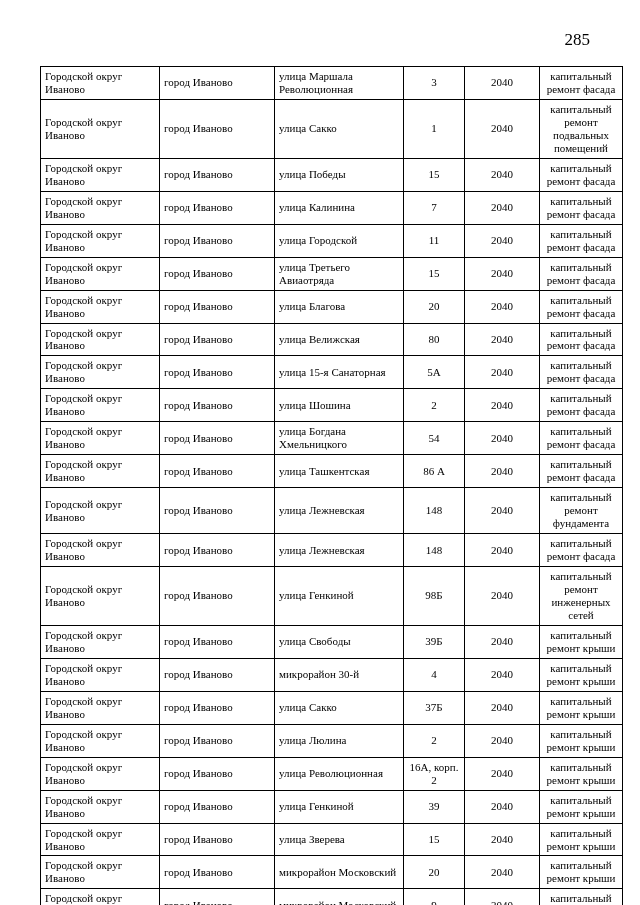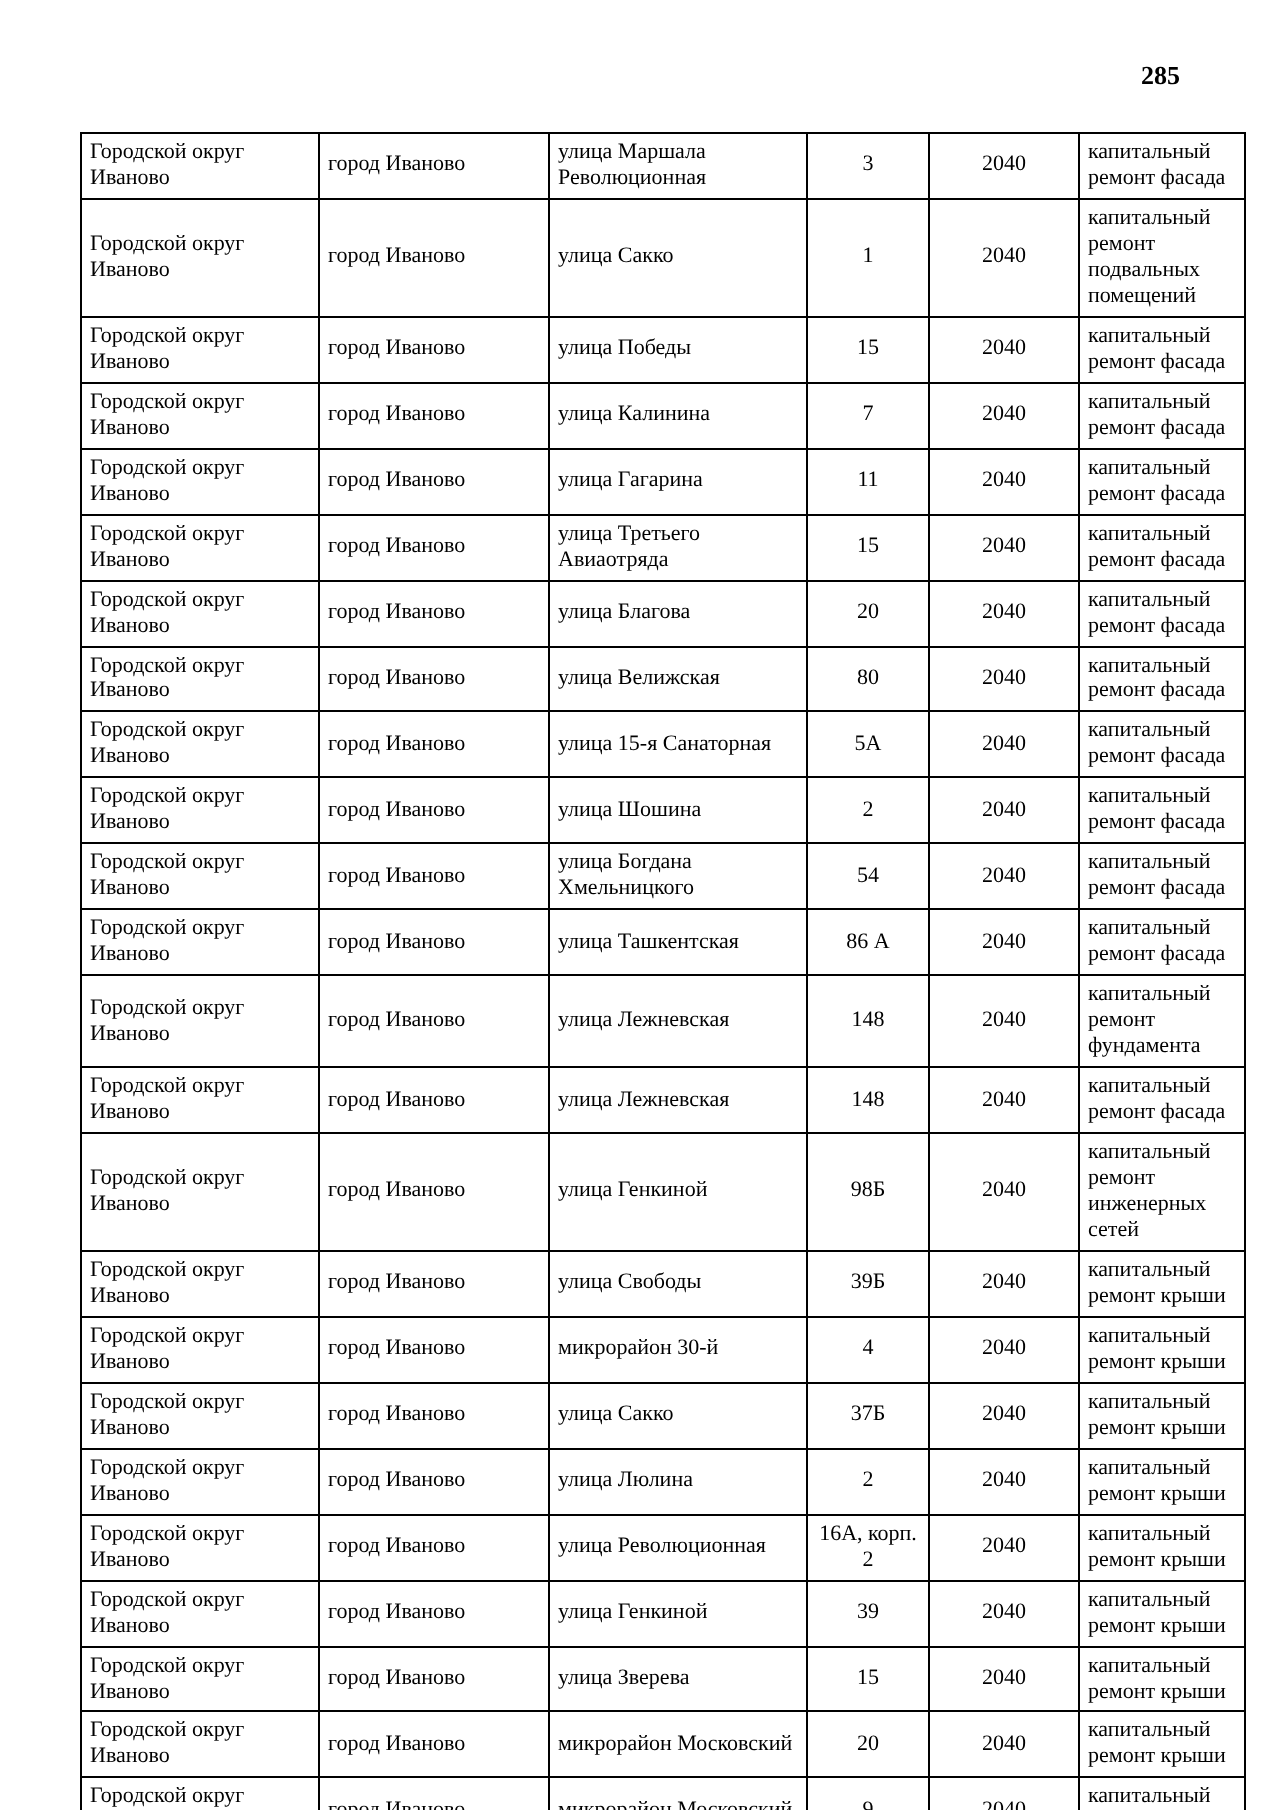--- a/index.html
+++ b/index.html
@@ -13,22 +13,21 @@
     height: 905px;
     background: #ffffff;
     font-family: "Liberation Serif", serif;
     color: #000000;
     overflow: hidden;
   }
   .page-number {
     position: absolute;
     top: 30px;
     right: 50px;
-    font-size: 13px;
-    font-weight: bold;
+    font-size: 17px;
   }
   table.doc-table {
     position: absolute;
     top: 66px;
     left: 40px;
     width: 560px;
     border-collapse: collapse;
     table-layout: fixed;
     font-size: 11px;
     line-height: 1.18;
@@ -38,21 +37,21 @@
     border: 1px solid #000000;
     padding: 3px 4px;
     vertical-align: middle;
     word-wrap: break-word;
   }
   td.col-district { width: 110px; text-align: left; }
   td.col-city     { width: 106px; text-align: left; }
   td.col-street   { width: 120px; text-align: left; }
   td.col-house    { width: 52px;  text-align: center; }
   td.col-year     { width: 66px;  text-align: center; }
-  td.col-repair   { width: 74px;  text-align: left; }
+  td.col-repair   { width: 74px;  text-align: center; }
 </style>
 </head>
 <body>
 
 <div class="page">
   <div class="page-number">285</div>
 
   <table class="doc-table">
     <tbody>
   <tr>
@@ -87,21 +86,21 @@
     <td class="col-city">город Иваново</td>
     <td class="col-street">улица Калинина</td>
     <td class="col-house">7</td>
     <td class="col-year">2040</td>
     <td class="col-repair">капитальный ремонт фасада</td>
   </tr>
 
   <tr>
     <td class="col-district">Городской округ Иваново</td>
     <td class="col-city">город Иваново</td>
-    <td class="col-street">улица Гагарина</td>
+    <td class="col-street">улица Городской</td>
     <td class="col-house">11</td>
     <td class="col-year">2040</td>
     <td class="col-repair">капитальный ремонт фасада</td>
   </tr>
 
   <tr>
     <td class="col-district">Городской округ Иваново</td>
     <td class="col-city">город Иваново</td>
     <td class="col-street">улица Третьего Авиаотряда</td>
     <td class="col-house">15</td>

